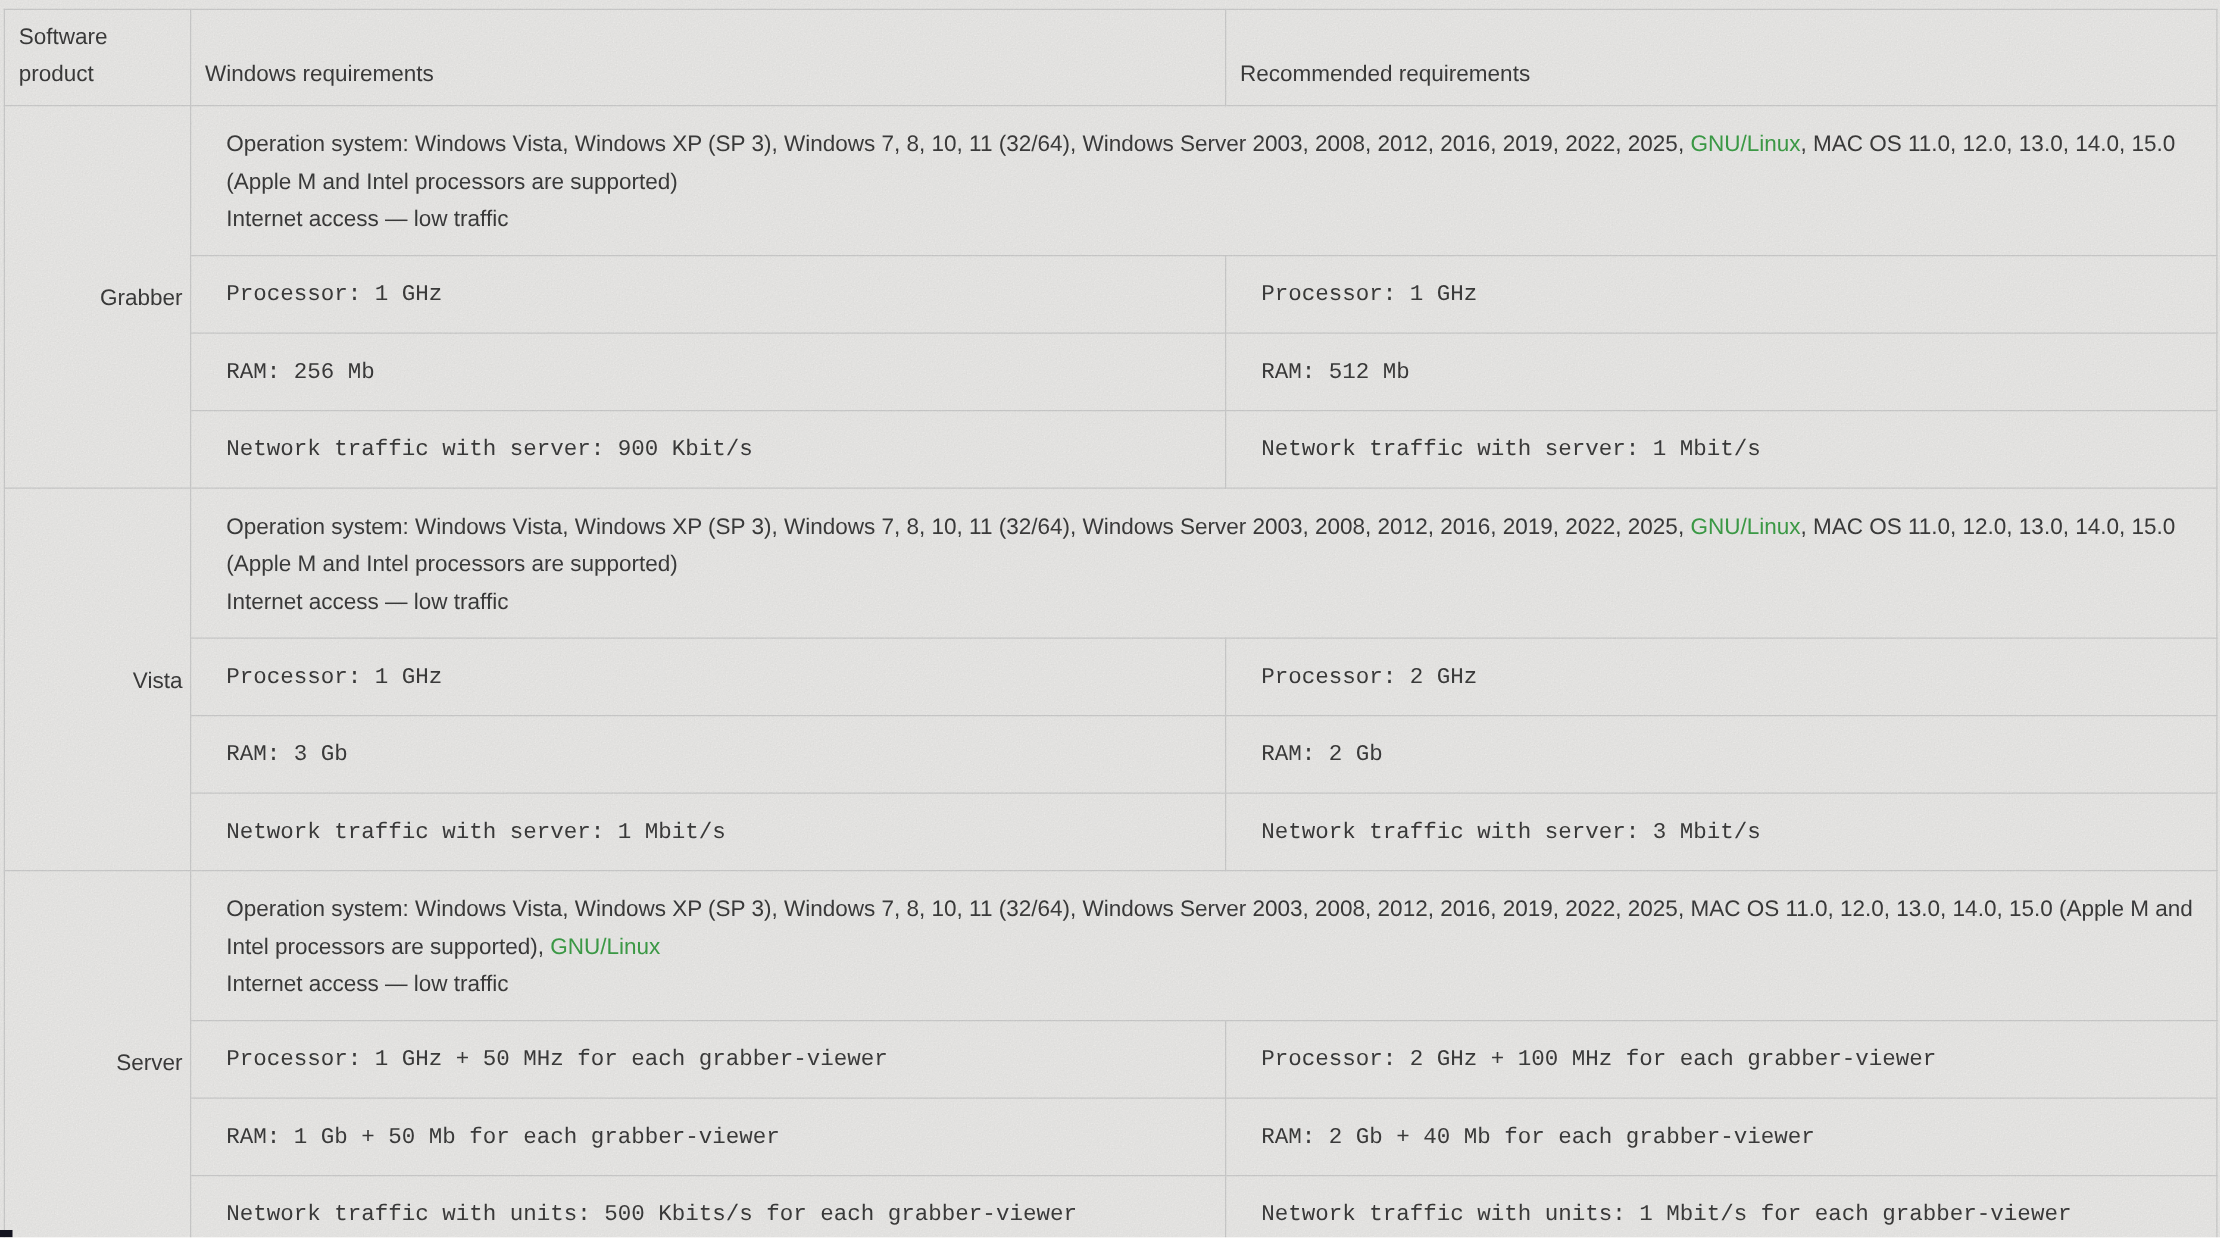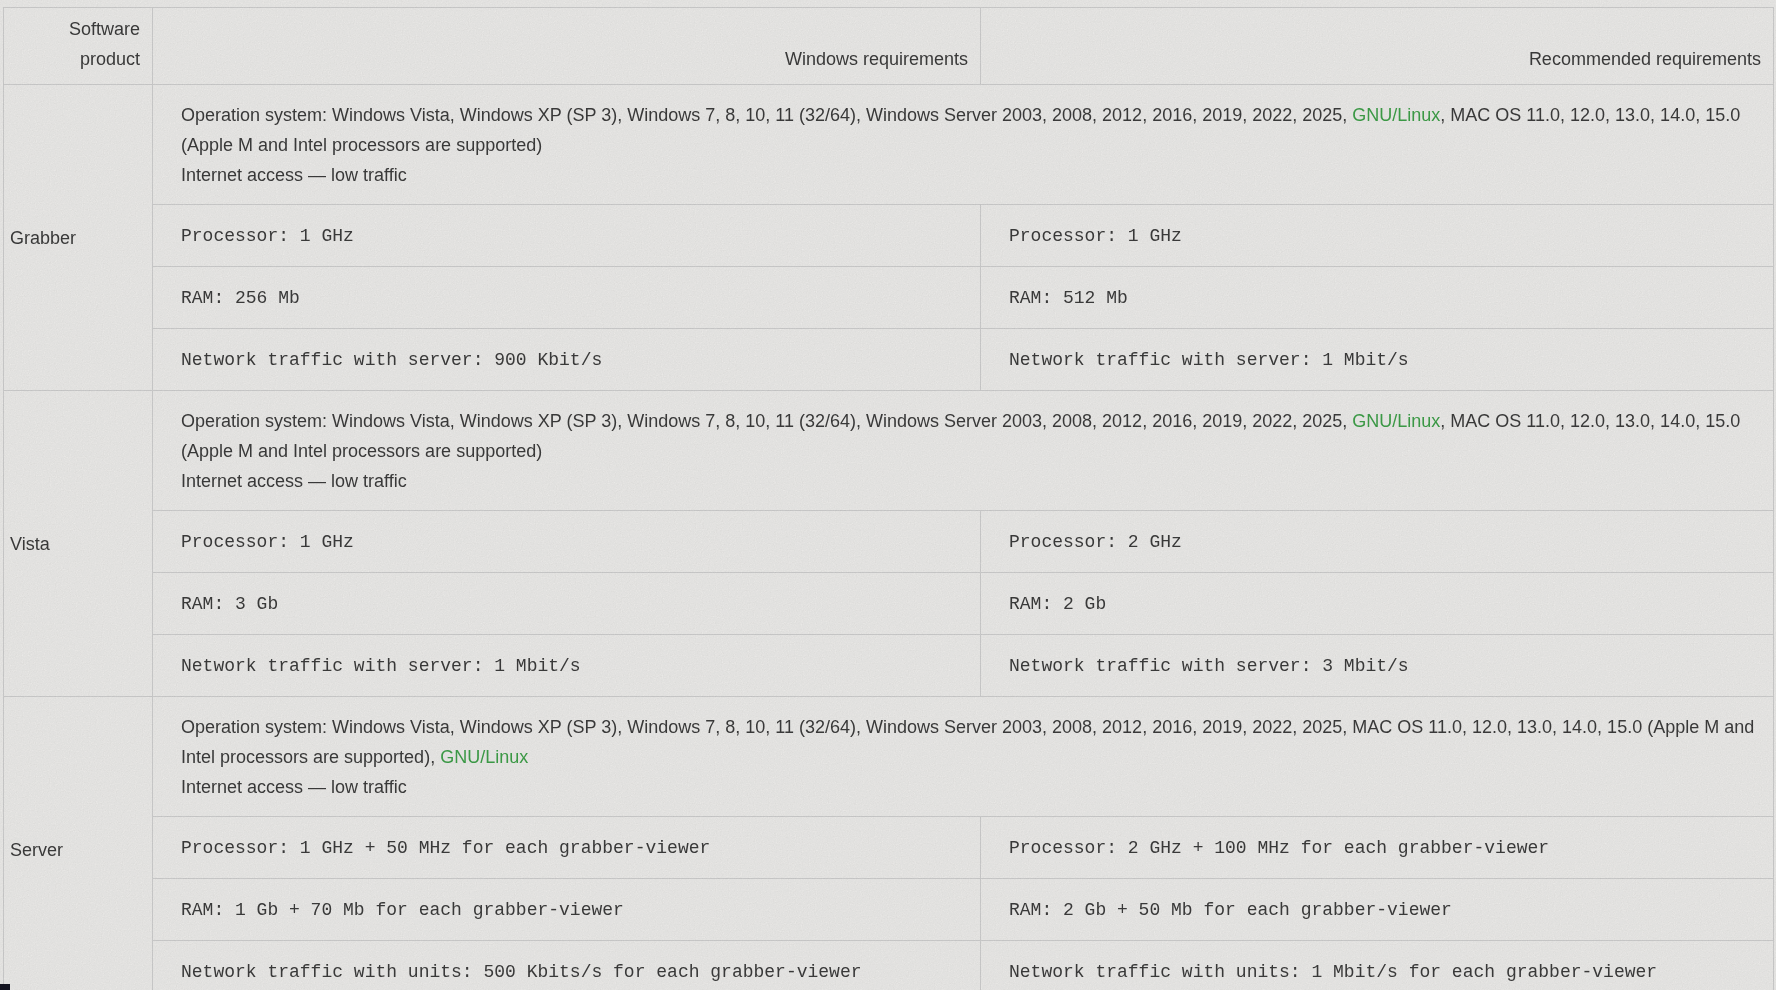--- a/index.html
+++ b/index.html
@@ -44,30 +44,30 @@
     border-bottom-color: #c6c6c6;
   }
   tbody { border-top: 1px solid #cccccc; }
 
   thead tr { height: 72px; }
   tr.os-row { height: 120px; }
   tr.data-row { height: 62px; font-family: Liberation Mono, monospace; }
 
   th {
     font-weight: normal;
-    text-align: right;
+    text-align: left;
     vertical-align: bottom;
     padding: 6px 12px 10px 11px;
   }
   td {
     vertical-align: middle;
     padding: 10px 14px 10px 28px;
   }
   td.product {
-    text-align: left;
+    text-align: right;
     padding: 10px 6px;
   }
   a.green-link {
     color: var(--link-color, #3fa24a);
     text-decoration: none;
     cursor: pointer;
   }
   .corner-artifact {
     position: absolute;
     left: 0;
@@ -138,22 +138,22 @@
     <tbody>
       <tr class="os-row">
         <td class="product" rowspan="4">Server</td>
         <td colspan="2"><span>Operation system: Windows Vista, Windows XP (SP 3), Windows 7, 8, 10, 11 (32/64), Windows Server 2003, 2008, 2012, 2016, 2019, 2022, 2025, MAC OS 11.0, 12.0, 13.0, 14.0, 15.0 (Apple M and Intel processors are supported), </span><a class="green-link" href="#">GNU/Linux</a><span></span><br><span>Internet access — low traffic</span></td>
       </tr>
       <tr class="data-row">
         <td>Processor: 1 GHz + 50 MHz for each grabber-viewer</td>
         <td>Processor: 2 GHz + 100 MHz for each grabber-viewer</td>
       </tr>
       <tr class="data-row">
-        <td>RAM: 1 Gb + 70 Mb for each grabber-viewer</td>
-        <td>RAM: 2 Gb + 50 Mb for each grabber-viewer</td>
+        <td>RAM: 1 Gb + 50 Mb for each grabber-viewer</td>
+        <td>RAM: 2 Gb + 40 Mb for each grabber-viewer</td>
       </tr>
       <tr class="data-row">
         <td>Network traffic with units: 500 Kbits/s for each grabber-viewer</td>
         <td>Network traffic with units: 1 Mbit/s for each grabber-viewer</td>
       </tr>
     </tbody>
   </table>
 
   <svg class="noise-layer" width="1776" height="990">
     <filter id="pageNoise">

